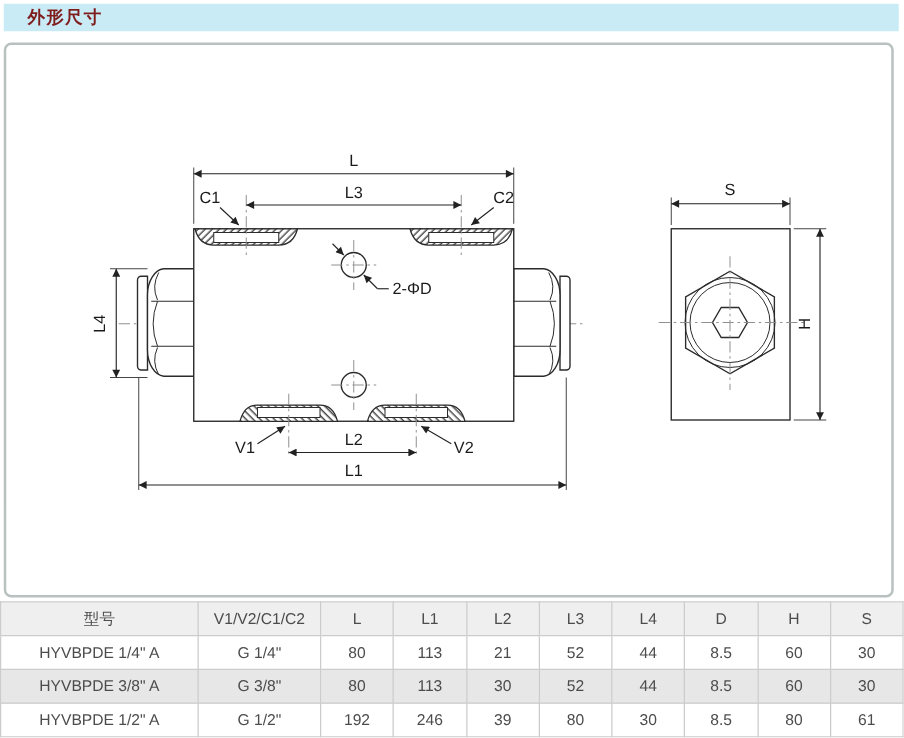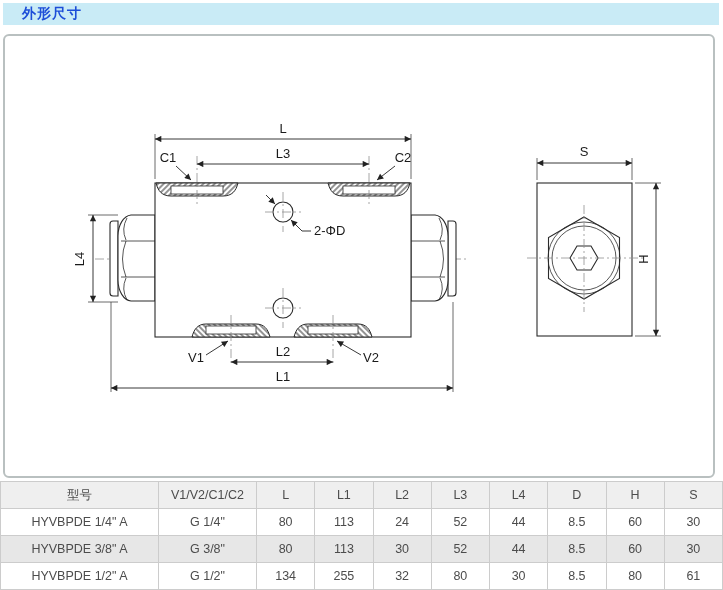--- a/index.html
+++ b/index.html
@@ -5,21 +5,21 @@
   html,body { margin:0; padding:0; }
   body {
     width:723px; height:590px; position:relative; background:#ffffff;
     font-family:"Liberation Sans", sans-serif; overflow:hidden;
   }
   .header-bar {
     position:absolute; left:3px; top:3px; width:716px; height:22px;
     background:#c9ebf6; display:flex; align-items:center;
   }
   .header-title {
-    font-size:14px; font-weight:bold; color:#1d4ed8; padding-left:19px;
+    font-size:14px; font-weight:bold; color:#7f1d1d; padding-left:19px;
     letter-spacing:1px;
   }
   .drawing-frame {
     position:absolute; left:3px; top:34px; width:708px; height:440px;
     border:2px solid #b9c0c0; border-radius:6px; background:#fff;
   }
   svg.drawing { position:absolute; left:0; top:0; width:723px; height:478px; }
   .fw  { stroke:#2b2b2b; stroke-width:1.1; fill:#ffffff; }
   .thn { stroke:#2b2b2b; stroke-width:0.8; fill:none; }
   .dim { stroke:#222222; stroke-width:0.9; fill:none; }
@@ -197,21 +197,21 @@
       <th>H</th>
       <th>S</th>
     </tr>
   </thead>
   <tbody>
     <tr>
       <td>HYVBPDE 1/4" A</td>
       <td>G 1/4"</td>
       <td>80</td>
       <td>113</td>
-      <td>24</td>
+      <td>21</td>
       <td>52</td>
       <td>44</td>
       <td>8.5</td>
       <td>60</td>
       <td>30</td>
     </tr>
     <tr class="alt">
       <td>HYVBPDE 3/8" A</td>
       <td>G 3/8"</td>
       <td>80</td>
@@ -219,23 +219,23 @@
       <td>30</td>
       <td>52</td>
       <td>44</td>
       <td>8.5</td>
       <td>60</td>
       <td>30</td>
     </tr>
     <tr>
       <td>HYVBPDE 1/2" A</td>
       <td>G 1/2"</td>
-      <td>134</td>
-      <td>255</td>
-      <td>32</td>
+      <td>192</td>
+      <td>246</td>
+      <td>39</td>
       <td>80</td>
       <td>30</td>
       <td>8.5</td>
       <td>80</td>
       <td>61</td>
     </tr>
   </tbody>
 </table>
 
 </body></html>

